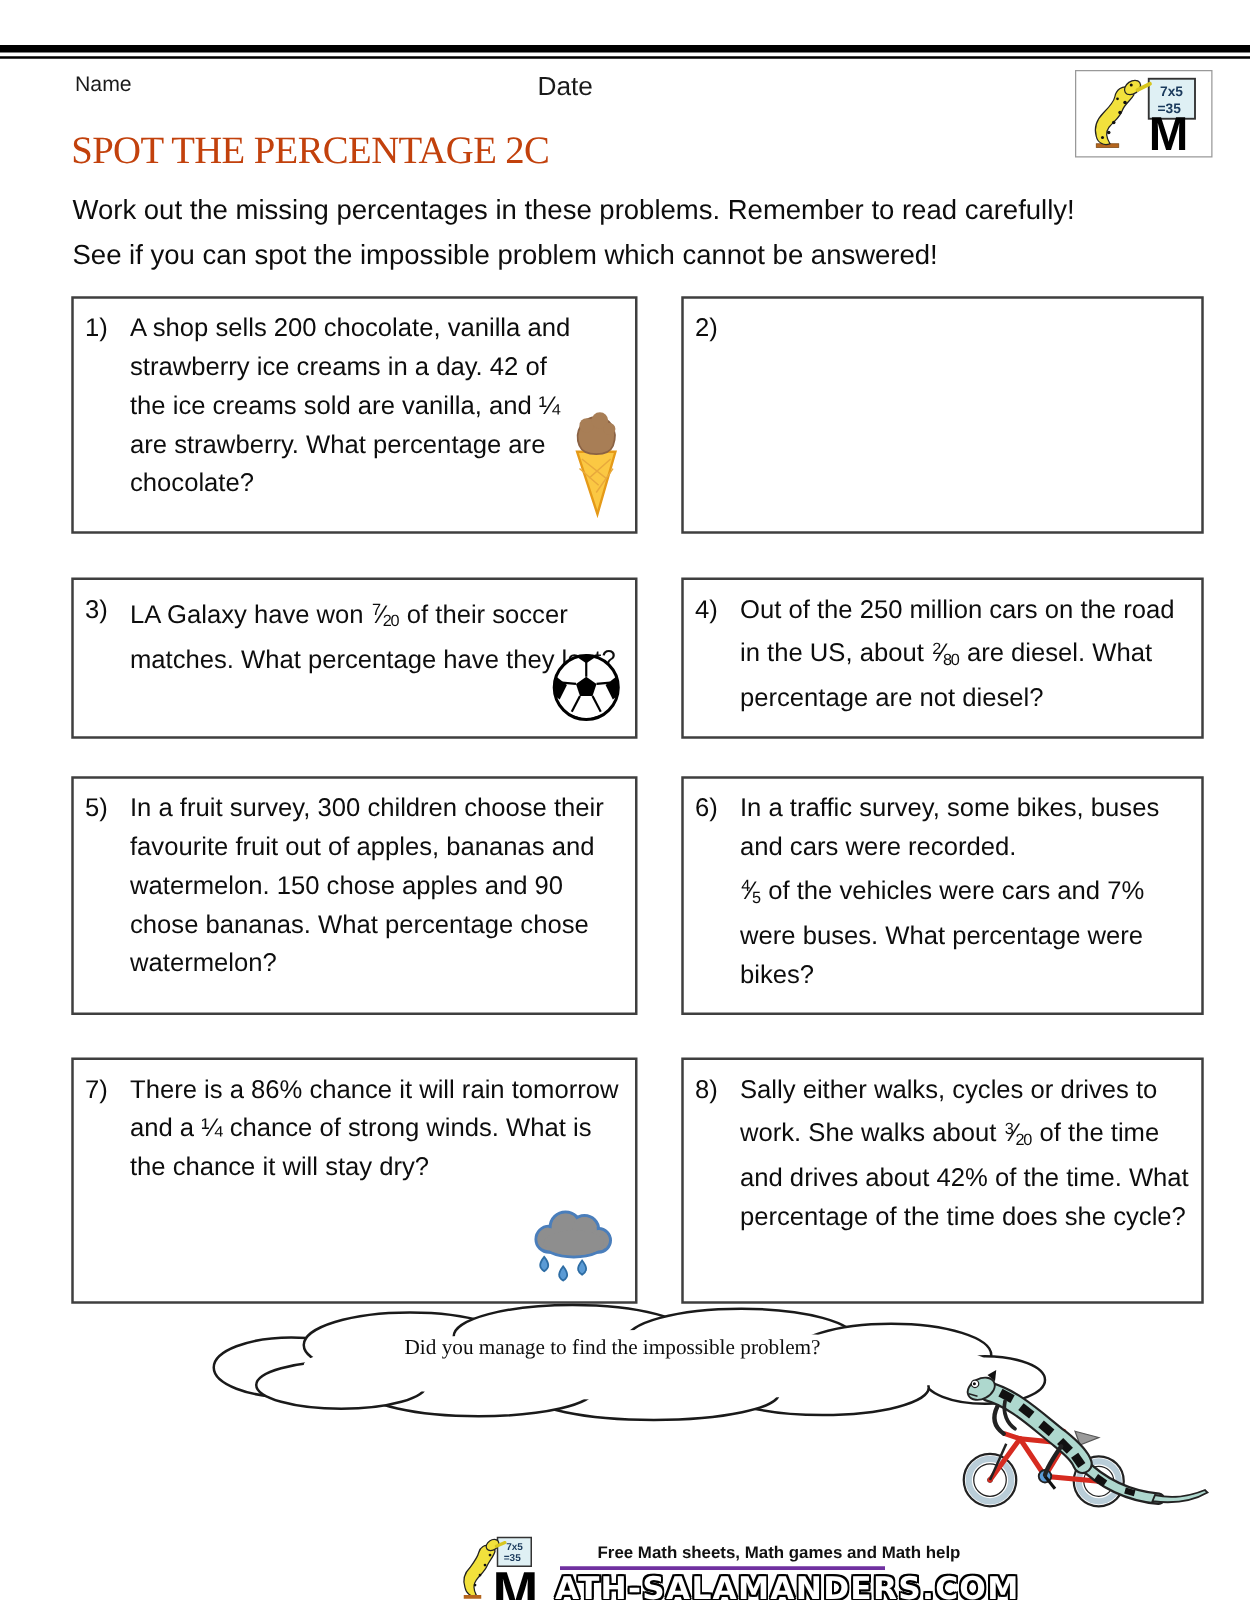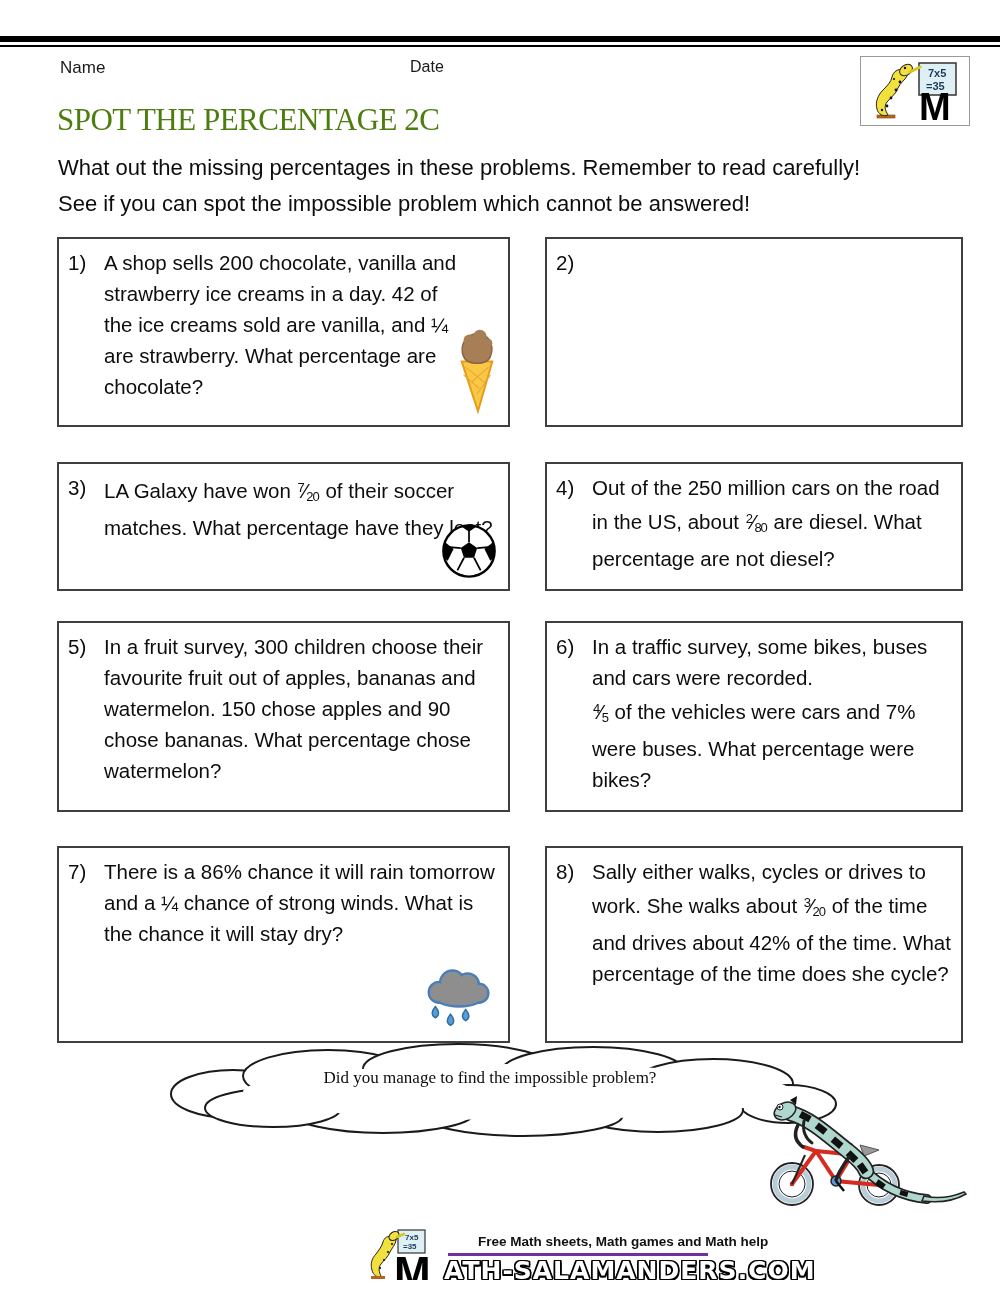--- a/index.html
+++ b/index.html
@@ -3,27 +3,27 @@
 <meta charset="utf-8">
 <style>
   html,body{margin:0;padding:0;background:#ffffff;}
   .page{position:relative;width:1000px;height:1280px;background:#fff;
         font-family:"Liberation Sans",sans-serif;color:#111;overflow:hidden;}
 
   .rule-thick{position:absolute;left:0;top:36px;width:1000px;height:6px;background:#000;}
   .rule-thin{position:absolute;left:0;top:45px;width:1000px;height:2px;background:#000;}
 
   .name-label{position:absolute;left:60px;top:58px;font-size:17px;color:#1a1a1a;}
-  .date-label{position:absolute;left:410px;top:58px;font-size:16px;color:#1a1a1a;}
+  .date-label{position:absolute;left:430px;top:58px;font-size:21px;color:#1a1a1a;}
 
   .corner-logo{position:absolute;left:860px;top:56px;width:108px;height:68px;
                border:1px solid #999;background:#fff;display:flex;align-items:center;justify-content:center;}
 
   .page-title{position:absolute;left:57px;top:102px;font-family:"Liberation Serif",serif;
-              font-size:31px;letter-spacing:-0.5px;color:#4d7c0f;}
+              font-size:31px;letter-spacing:-0.5px;color:#c2410c;}
 
   .instr{position:absolute;left:58px;font-size:22px;color:#0d0d0d;}
   .instr.l1{top:155px;}
   .instr.l2{top:191px;}
 
   .pbox{position:absolute;border:2px solid #3f3f3f;background:#fff;box-sizing:border-box;
         padding:8px 6px 6px 9px;}
   .b1{left:57px;top:237px;width:453px;height:190px;}
   .b2{left:545px;top:237px;width:418px;height:190px;}
   .b3{left:57px;top:462px;width:453px;height:129px;}
@@ -89,21 +89,21 @@
       <circle cx="22" cy="46" r="1.4" fill="#111"></circle>
         <circle cx="26" cy="38" r="1.4" fill="#111"></circle>
       <circle cx="31" cy="30" r="1.4" fill="#111"></circle>
         <circle cx="35" cy="22" r="1.4" fill="#111"></circle>
       <circle cx="17" cy="50" r="1.2" fill="#111"></circle>
         <circle cx="29" cy="19" r="1.1" fill="#111"></circle>
     </svg>
   </div>
 
   <div class="page-title">SPOT THE PERCENTAGE 2C</div>
-  <div class="instr l1">What out the missing percentages in these problems. Remember to read carefully!</div>
+  <div class="instr l1">Work out the missing percentages in these problems. Remember to read carefully!</div>
   <div class="instr l2">See if you can spot the impossible problem which cannot be answered!</div>
 
   <div class="pbox b1">
     <div class="prow">
       <span class="pnum">1)</span>
       <span class="ptext">A shop sells 200 chocolate, vanilla and strawberry ice creams in a day. 42 of the ice creams sold are vanilla, and ¼ are strawberry. What percentage are chocolate?</span>
     </div>
     <span class="icon-ice">
       <svg width="46" height="92" viewBox="0 0 48 92">
         <polygon points="8,36 40,36 25,88" fill="#fbc843" stroke="#e59a18" stroke-width="2"></polygon>

